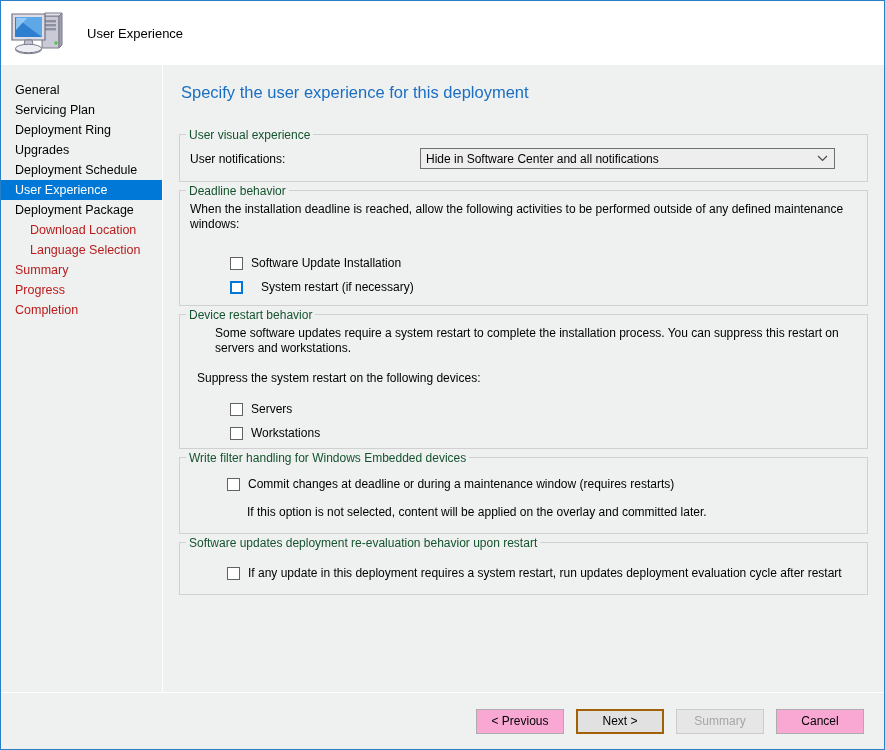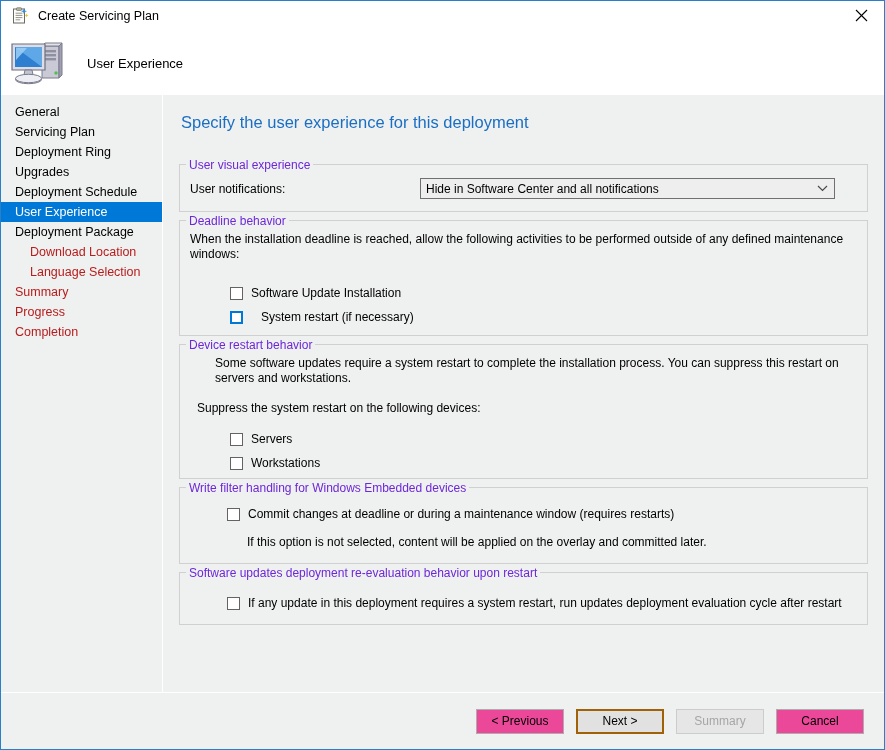--- a/index.html
+++ b/index.html
@@ -94,21 +94,21 @@
     display: flex;
     background: #eff0f0;
     min-height: 0;
     position: relative;
   }
   .sidebar {
     width: 162px;
     min-width: 162px;
     background: #eff0f0;
     border-right: 1px solid #ffffff;
-    padding-top: 7px;
+    padding-top: 15px;
     box-sizing: border-box;
   }
   .nav-item {
     height: 20px;
     line-height: 20px;
     padding-left: 14px;
     font-size: 12.5px;
     color: #000000;
     white-space: nowrap;
     cursor: default;
@@ -144,21 +144,21 @@
     position: relative;
     box-sizing: border-box;
   }
   .gb-legend {
     position: absolute;
     top: -7px;
     left: 6px;
     background: #eff0f0;
     padding: 0 3px;
     font-size: 12px;
-    color: #6d28d9;
+    color: #14532d;
     white-space: nowrap;
   }
   .gb-inner { padding-top: 11px; }
 
   
   .notif-row {
     display: flex;
     align-items: center;
     padding: 2px 0 4px 0;
   }
@@ -233,58 +233,37 @@
     display: flex;
     align-items: center;
     justify-content: flex-end;
     padding-right: 20px;
     box-sizing: border-box;
   }
   .btn {
     width: 88px;
     height: 25px;
     margin-left: 12px;
-    background: #ec4899;
+    background: #f9a8d4;
     border: 1px solid #adadad;
     font-family: "Liberation Sans", sans-serif;
     font-size: 12px;
     color: #000000;
     cursor: default;
     padding: 0;
     box-sizing: border-box;
   }
   .btn.default { border: 2px solid #a16207; background: #e1e1e1; }
   .btn.disabled { color: #a6a6a6; border-color: #cccccc; background: #e6e6e6; }
 </style>
 </head>
 <body>
 
 <div class="window">
 
-  <div class="titlebar">
-    <span class="titlebar-icon">
-      <svg width="18" height="18" viewBox="0 0 18 18">
-        <rect x="2.5" y="2" width="11" height="14" fill="#fdfdfd" stroke="#6b6b5e" stroke-width="1"></rect>
-        <rect x="5.5" y="0.8" width="5" height="2.6" rx="0.6" fill="#b9b9a6" stroke="#6b6b5e" stroke-width="0.7"></rect>
-        <line x1="4.6" y1="6.2" x2="11.4" y2="6.2" stroke="#8a8a7a" stroke-width="0.9"></line>
-        <line x1="4.6" y1="8.4" x2="11.4" y2="8.4" stroke="#8a8a7a" stroke-width="0.9"></line>
-        <line x1="4.6" y1="10.6" x2="11.4" y2="10.6" stroke="#8a8a7a" stroke-width="0.9"></line>
-        <line x1="4.6" y1="12.8" x2="9.2" y2="12.8" stroke="#8a8a7a" stroke-width="0.9"></line>
-        <path d="M13 1.2 L13.9 3.4 L16 4.2 L13.9 5 L13 7.2 L12.1 5 L10 4.2 L12.1 3.4 Z" fill="#3a8fd6"></path>
-        <path d="M15.6 6.6 L16.2 7.9 L17.5 8.5 L16.2 9.1 L15.6 10.4 L15 9.1 L13.7 8.5 L15 7.9 Z" fill="#f0c419"></path>
-      </svg>
-    </span>
-    <span class="titlebar-title">Create Servicing Plan</span>
-    <button class="close-btn">
-      <svg width="13" height="13" viewBox="0 0 13 13">
-        <line x1="1" y1="1" x2="12" y2="12" stroke="#000" stroke-width="1.1"></line>
-        <line x1="12" y1="1" x2="1" y2="12" stroke="#000" stroke-width="1.1"></line>
-      </svg>
-    </button>
-  </div>
 
   <div class="banner">
     <span class="banner-icon">
       <svg width="56" height="50" viewBox="0 0 56 50">
 
         <path d="M33 8 L50 8 L50 40 L33 40 Z" fill="#c9cad6" stroke="#7a7b8c" stroke-width="1"></path>
         <path d="M33 8 L36 5 L53 5 L50 8 Z" fill="#e2e3ea" stroke="#7a7b8c" stroke-width="1"></path>
         <path d="M50 8 L53 5 L53 37 L50 40 Z" fill="#9fa0b2" stroke="#7a7b8c" stroke-width="1"></path>
         <rect x="36" y="12" width="11" height="2.4" fill="#8e8fa1"></rect>
         <rect x="36" y="16" width="11" height="2.4" fill="#8e8fa1"></rect>

